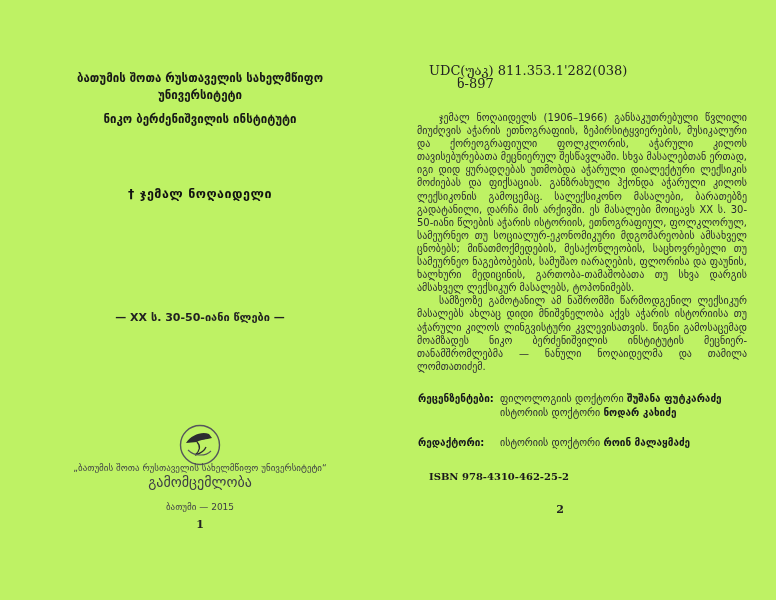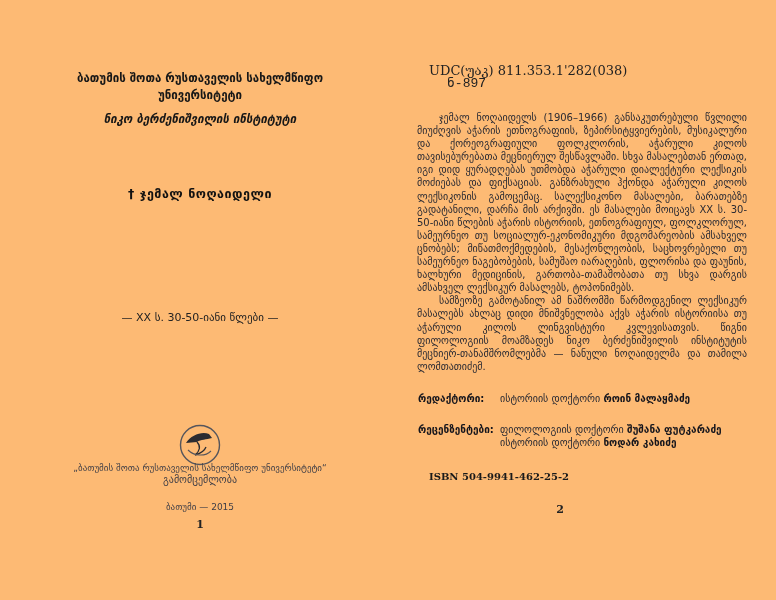--- a/index.html
+++ b/index.html
@@ -1,51 +1,51 @@
 <!DOCTYPE html>
 <html><head>
 <meta charset="utf-8">
 <style>
   html,body{margin:0;padding:0;background:#ffffff;}
   .sheet{
     position:relative;
     width:776px;height:600px;
-    background:#fdba74;
+    background:#bef264;
     font-family:"DejaVu Sans", sans-serif;
     color:#1e1e1e;
     overflow:hidden;
   }
   
   .lp{position:absolute;left:40px;top:0;width:320px;height:600px;text-align:center;}
   .lp .university{
     position:absolute;top:70px;left:10px;width:300px;
     font-size:11.5px;font-weight:700;line-height:17px;color:#171717;
   }
   .lp .institute{
     position:absolute;top:112px;left:10px;width:300px;
-    font-size:11.5px;font-weight:700;color:#171717;font-style:italic;
+    font-size:11.5px;font-weight:700;color:#171717;
   }
   .lp .author{
     position:absolute;top:186px;left:10px;width:300px;
     font-size:12.5px;font-weight:700;letter-spacing:.5px;color:#111;
   }
   .lp .booktitle{
     position:absolute;top:247px;left:0px;width:320px;
     font-size:20px;font-weight:800;line-height:26px;letter-spacing:.5px;color:#0e0e0e;
   }
   .lp .subtitle{
     position:absolute;top:311px;left:10px;width:300px;
-    font-size:11px;font-weight:400;color:#222;
+    font-size:11px;font-weight:700;color:#222;
   }
   .lp .logo{
     position:absolute;top:423px;left:138px;width:44px;height:44px;
   }
   .lp .pub-label{
     position:absolute;top:474px;left:10px;width:300px;
-    font-size:10px;color:#3d3d46;
+    font-size:14px;color:#3d3d46;
   }
   .lp .pub-name{
     position:absolute;top:463px;left:-8px;width:336px;
     font-size:9px;color:#3d3d46;
   }
   .lp .place-year{
     position:absolute;top:502px;left:10px;width:300px;
     font-size:9px;color:#3d3d46;
   }
   .lp .pagenum{
@@ -53,21 +53,21 @@
     font-size:11px;font-weight:700;color:#222;
     font-family:"DejaVu Serif","DejaVu Sans",serif;
   }
   
   .rp{position:absolute;left:415px;top:0;width:332px;height:600px;text-align:left;}
   .rp .udc{
     position:absolute;top:64px;left:14px;
     font-size:13px;line-height:13px;color:#222;
     font-family:"DejaVu Serif","DejaVu Sans",serif;
   }
-  .rp .udc .code{display:block;margin-left:18px;font-family:Liberation Mono, monospace;}
+  .rp .udc .code{display:block;margin-left:28px;}
   .rp .annotation{
     position:absolute;top:111px;left:2px;width:330px;
     font-size:10px;line-height:13.1px;text-align:justify;color:#2b2b33;
   }
   .rp .annotation p{margin:0;text-indent:22px;}
   .rp .credits{
     position:absolute;top:392px;left:3px;width:329px;
     font-size:10px;line-height:13.5px;color:#2b2b33;
   }
   .credit-row{display:flex;margin-bottom:17px;}
@@ -117,36 +117,36 @@
   </div>
 
   <div class="rp">
     <div class="udc">
       <span>UDC(უაკ)  811.353.1'282(038)</span>
       <span class="code">ნ-897</span>
     </div>
 
     <div class="annotation">
       <p>ჯემალ ნოღაიდელს (1906–1966) განსაკუთრებული წვლილი მიუძღვის აჭარის ეთნოგრაფიის, ზეპირსიტყვიერების, მუსიკალური და ქორეოგრაფიული ფოლკლორის, აჭარული კილოს თავისებურებათა მეცნიერულ შესწავლაში. სხვა მასალებთან ერთად, იგი დიდ ყურადღებას უთმობდა აჭარული დიალექტური ლექსიკის მოძიებას და ფიქსაციას. განზრახული ჰქონდა აჭარული კილოს ლექსიკონის გამოცემაც. სალექსიკონო მასალები, ბარათებზე გადატანილი, დარჩა მის არქივში. ეს მასალები მოიცავს XX ს. 30-50-იანი წლების აჭარის ისტორიის, ეთნოგრაფიულ, ფოლკლორულ, სამეურნეო თუ სოციალურ-ეკონომიკური მდგომარეობის ამსახველ ცნობებს; მიწათმოქმედების, მესაქონლეობის, საცხოვრებელი თუ სამეურნეო ნაგებობების, სამუშაო იარაღების, ფლორისა და ფაუნის, ხალხური მედიცინის, გართობა-თამაშობათა თუ სხვა დარგის ამსახველ ლექსიკურ მასალებს, ტოპონიმებს.</p>
-      <p>სამზეოზე გამოტანილ ამ ნაშრომში წარმოდგენილ ლექსიკურ მასალებს ახლაც დიდი მნიშვნელობა აქვს აჭარის ისტორიისა თუ აჭარული კილოს ლინგვისტური კვლევისათვის. წიგნი ფილოლოგიის მოამზადეს ნიკო ბერძენიშვილის ინსტიტუტის მეცნიერ-თანამშრომლებმა — ნანული ნოღაიდელმა და თამილა ლომთათიძემ.</p>
+      <p>სამზეოზე გამოტანილ ამ ნაშრომში წარმოდგენილ ლექსიკურ მასალებს ახლაც დიდი მნიშვნელობა აქვს აჭარის ისტორიისა თუ აჭარული კილოს ლინგვისტური კვლევისათვის. წიგნი გამოსაცემად მოამზადეს ნიკო ბერძენიშვილის ინსტიტუტის მეცნიერ-თანამშრომლებმა — ნანული ნოღაიდელმა და თამილა ლომთათიძემ.</p>
     </div>
 
     <div class="credits">
-      <div class="credit-row">
-        <div class="credit-label">რედაქტორი:</div>
-        <div class="credit-val">
-          <span>ისტორიის დოქტორი </span><span class="credit-name">როინ მალაყმაძე</span>
-        </div>
-      </div>
       <div class="credit-row">
         <div class="credit-label">რეცენზენტები:</div>
         <div class="credit-val">
           <span>ფილოლოგიის დოქტორი </span><span class="credit-name">შუშანა ფუტკარაძე</span><br>
           <span>ისტორიის დოქტორი </span><span class="credit-name">ნოდარ კახიძე</span>
         </div>
       </div>
+      <div class="credit-row">
+        <div class="credit-label">რედაქტორი:</div>
+        <div class="credit-val">
+          <span>ისტორიის დოქტორი </span><span class="credit-name">როინ მალაყმაძე</span>
+        </div>
+      </div>
     </div>
 
-    <div class="isbn">ISBN 504-9941-462-25-2</div>
+    <div class="isbn">ISBN 978-4310-462-25-2</div>
     <div class="pagenum">2</div>
   </div>
 
 </div>
 
 </body></html>

